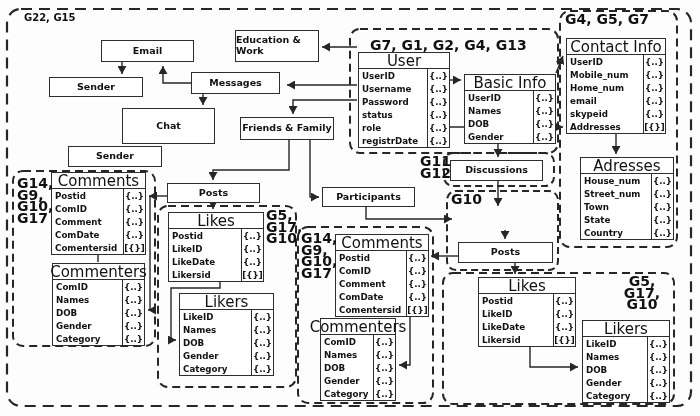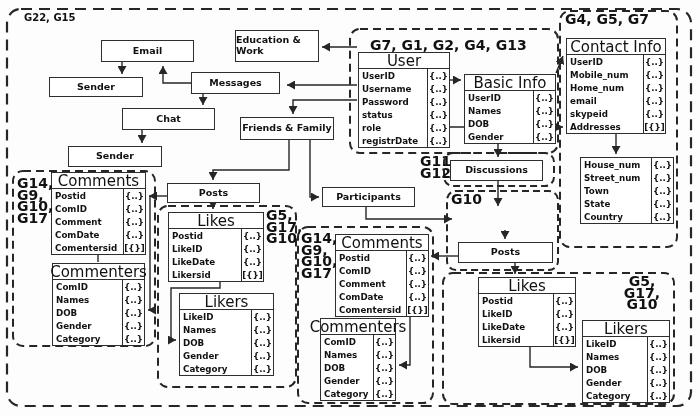--- a/index.html
+++ b/index.html
@@ -74,21 +74,21 @@
         <polyline points="98,252 98,262" fill="none" stroke="#262626" stroke-width="1.4"></polyline>
         <polyline points="150,196 150,310 148,310" fill="none" stroke="#262626" stroke-width="1.4" marker-end="url(#arr)"></polyline>
         <polyline points="410,314 410,365 399,365" fill="none" stroke="#262626" stroke-width="1.4" marker-end="url(#arr)"></polyline>
         <polyline points="530,344 530,367 578,367" fill="none" stroke="#262626" stroke-width="1.4" marker-end="url(#arr)"></polyline>
       </g>
   </svg>
 
   <div class="node" style="left:101px;top:40px;width:93px;height:22px">Email</div>
   <div class="node" style="left:49px;top:77px;width:94px;height:20px">Sender</div>
   <div class="node" style="left:191px;top:72px;width:89px;height:22px">Messages</div>
-  <div class="node" style="left:122px;top:108px;width:93px;height:22px">Chat</div>
+  <div class="node" style="left:122px;top:108px;width:93px;height:36px">Chat</div>
   <div class="node" style="left:68px;top:146px;width:94px;height:21px">Sender</div>
   <div class="node" style="left:235px;top:30px;width:84px;height:32px">Education &amp; Work</div>
   <div class="node" style="left:240px;top:117px;width:94px;height:23px">Friends &amp; Family</div>
   <div class="node" style="left:167px;top:183px;width:93px;height:20px">Posts</div>
   <div class="node" style="left:322px;top:187px;width:93px;height:20px">Participants</div>
   <div class="node" style="left:450px;top:160px;width:93px;height:21px">Discussions</div>
   <div class="node" style="left:458px;top:242px;width:95px;height:21px">Posts</div>
 
   <div class="entity" style="left:358px;top:52px;width:92px">
     <div class="entity-title">User</div>
@@ -163,20 +163,21 @@
           <span class="fname">skypeid</span>
           <span class="fmult">{..}</span>
         </div>
         <div class="frow">
           <span class="fname">Addresses</span>
           <span class="fmult">[{}]</span>
         </div>
       </div>
   </div>
   <div class="entity" style="left:580px;top:157px;width:94px">
+    <div class="entity-title">Adresses</div>
     <div>
         <div class="frow">
           <span class="fname">House_num</span>
           <span class="fmult">{..}</span>
         </div>
         <div class="frow">
           <span class="fname">Street_num</span>
           <span class="fmult">{..}</span>
         </div>
         <div class="frow">

